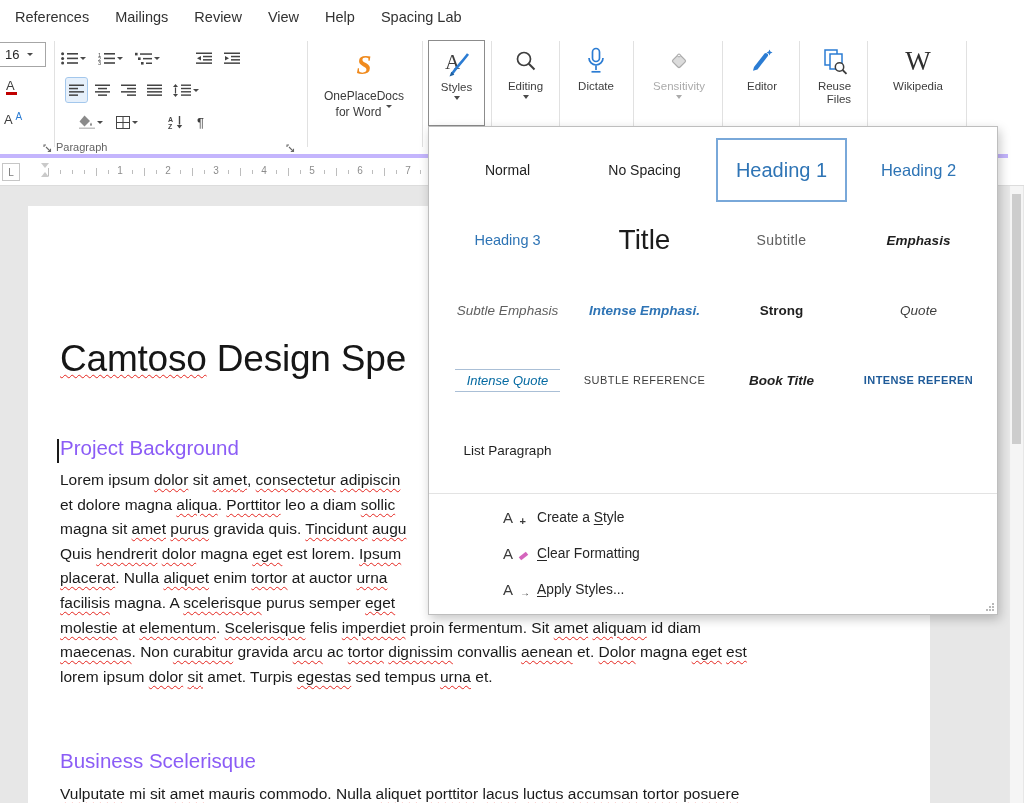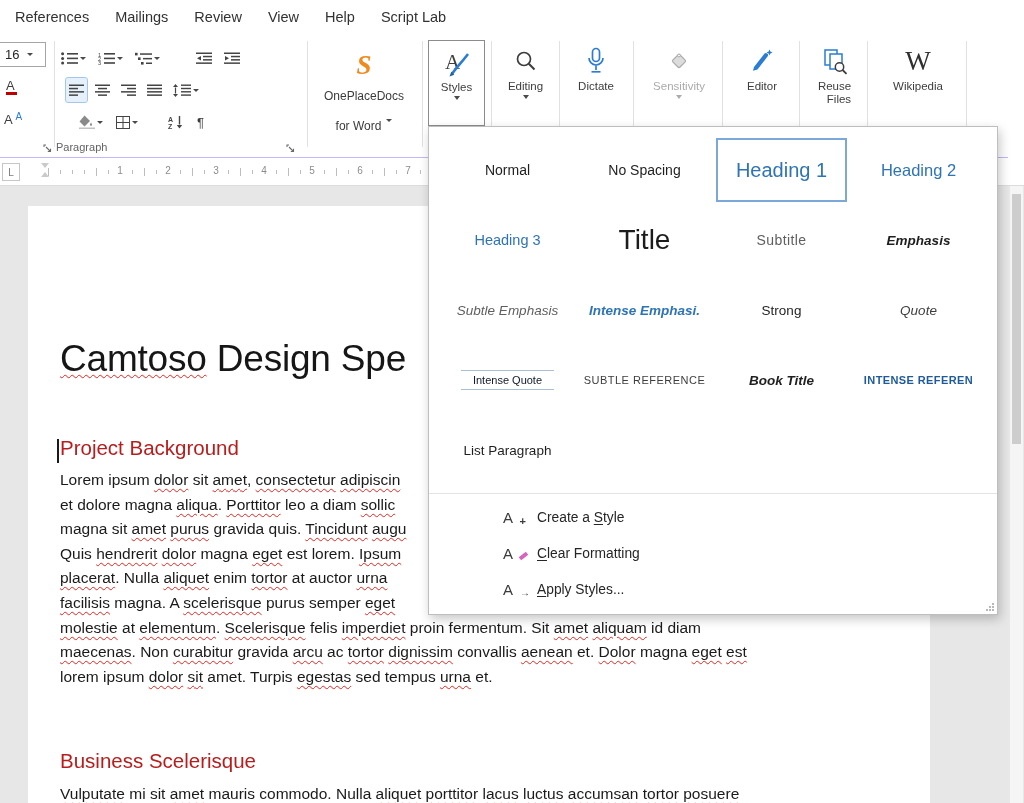--- a/index.html
+++ b/index.html
@@ -5,21 +5,21 @@
   * { box-sizing: border-box; margin: 0; padding: 0; }
   html,body { width:1024px; height:803px; overflow:hidden; }
   body { font-family:"Liberation Sans", sans-serif; background:#fff; position:relative; cursor:default; color:#262626; }
   button { font-family:inherit; background:none; border:none; cursor:pointer; color:inherit; }
 
   
   .menubar { position:absolute; left:0; top:0; right:0; height:33px; display:flex; align-items:center; padding-left:2px; font-size:14.5px; color:#323232; background:#fff; }
   .menubar .tab { padding:0 13px; height:33px; display:flex; align-items:center; cursor:pointer; }
 
   
-  .ribbon { position:absolute; top:33px; left:0; right:16px; height:125px; background:#fff; border-bottom:1px solid #c4b5fd; z-index:5; }
+  .ribbon { position:absolute; top:33px; left:0; right:16px; height:125px; background:#fff; border-bottom:4px solid #c4b5fd; z-index:5; }
   .vsep { position:absolute; top:8px; height:106px; width:1px; background:#e1e1e1; }
   .chev { width:0; height:0; border-left:3.5px solid transparent; border-right:3.5px solid transparent; border-top:4px solid #4a4a4a; display:inline-block; }
   .chev.sm { border-left-width:3px; border-right-width:3px; border-top-width:3.5px; }
 
   .fontsize { position:absolute; left:-8px; top:9px; width:54px; height:25px; border:1px solid #a6a6a6; background:#fff; display:flex; align-items:center; font-size:13px; padding-left:12px; gap:8px; }
 
   .pfa { position:absolute; font-size:13px; color:#3d3d3d; }
   .pfa .bar { display:block; width:11px; height:3px; background:#c00000; margin-top:-1px; }
   .pfa.effects b { font-size:10px; vertical-align:4px; color:#2b7cd3; font-weight:normal; }
 
@@ -27,21 +27,21 @@
   .rbtn { display:flex; align-items:center; justify-content:center; gap:2px; height:24px; padding:0 3px; border-radius:2px; }
   .rbtn.on { background:#e6f0fb; outline:1px solid #a3c7ec; }
   .sp-gap { width:18px; }
   .pilcrow { font-size:13px; color:#3d3d3d; }
   .grplabel { position:absolute; left:56px; top:108px; width:234px; text-align:left; font-size:11px; color:#636363; }
   .launcher { position:absolute; top:108px; width:14px; height:14px; display:flex; align-items:center; justify-content:center; }
 
   .oneplace { position:absolute; left:312px; top:7px; width:104px; height:104px; display:flex; flex-direction:column; align-items:center; padding-top:10px; font-size:12px; color:#3b3b3b; cursor:pointer; }
   .op-icon { font-family:"Liberation Serif", serif; font-style:italic; font-weight:bold; font-size:27px; color:#f08a1d; line-height:30px; }
   .oneplace .l1 { margin-top:9px; }
-  .oneplace .l2 { display:flex; align-items:flex-start; gap:5px; margin-top:16px; }
+  .oneplace .l2 { display:flex; align-items:flex-start; gap:5px; margin-top:2px; }
 
   .bigbtn { position:absolute; top:7px; height:86px; display:flex; flex-direction:column; align-items:center; padding-top:5px; gap:3px; font-size:11.5px; color:#3d3d3d; }
   .bigbtn .iconslot { height:32px; display:flex; align-items:center; justify-content:center; }
   .bigbtn.dis { color:#ababab; }
   .bigbtn.dis .chev { border-top-color:#ababab; }
   .styles-btn { left:428px; width:57px; border:1px solid #8c8c8c; background:#fff; }
   .lbl2 { line-height:1.15; text-align:right; }
   .wiki-glyph { font-family:"Liberation Serif", serif; font-size:27px; color:#2f2f2f; line-height:30px; }
 
   
@@ -53,21 +53,21 @@
   .rtick.tall { top:5px; height:8px; }
   .ind { position:absolute; width:0; height:0; border-left:4px solid transparent; border-right:4px solid transparent; }
   .ind.top { left:-4px; top:0; border-top:5px solid #cacaca; }
   .ind.bot { left:-4px; top:9px; border-bottom:5px solid #cacaca; }
 
   
   .docarea { position:absolute; top:186px; left:0; right:0; bottom:0; background:#e7e7e7; }
   .page { position:absolute; left:28px; top:20px; width:902px; height:660px; background:#fff; }
   .doctitle { position:absolute; left:32px; top:132px; font-size:37px; color:#161616; letter-spacing:-0.2px; white-space:nowrap; }
   .caret { position:absolute; left:29px; top:233px; width:1.5px; height:24px; background:#1a1a1a; }
-  .dochead { position:absolute; left:32px; font-size:20.5px; font-weight:400; color:#b91c1c; white-space:nowrap; }
+  .dochead { position:absolute; left:32px; font-size:20.5px; font-weight:400; color:#8b5cf6; white-space:nowrap; }
   .body { position:absolute; left:32px; width:790px; font-size:15.5px; line-height:24.6px; color:#1a1a1a; }
   .body .line { white-space:nowrap; }
   .sp { text-decoration-line:underline; text-decoration-style:wavy; text-decoration-color:#e5261f; text-decoration-thickness:1.2px; text-underline-offset:3px; }
   .scrollbar { position:absolute; right:1px; top:0; bottom:0; width:14px; background:#f5f5f5; border-left:1px solid #e8e8e8; }
   .scrollbar .thumb { position:absolute; left:2px; right:2px; top:8px; height:250px; background:#cdcdcd; }
 
   
   .styles-panel { position:absolute; left:428px; top:126px; width:570px; height:489px; background:#fff; border:1px solid #bebebe; box-shadow:2px 4px 10px rgba(0,0,0,0.22); z-index:30; }
   .gallery { position:absolute; left:10px; top:8px; width:548px; display:grid; grid-template-columns:repeat(4,137px); grid-auto-rows:70px; }
   .gcell { display:flex; align-items:center; justify-content:center; overflow:hidden; white-space:nowrap; cursor:pointer; padding:0 5px; }
@@ -75,23 +75,23 @@
   .st-normal, .st-nospacing { font-size:14px; color:#1f1f1f; }
   .st-h1 { font-size:20px; color:#2E74B5; }
   .st-h2 { font-size:16.5px; color:#2E74B5; }
   .st-h3 { font-size:14.5px; color:#2E74B5; }
   .st-h4 { font-size:14px; color:#2E74B5; font-style:italic; }
   .st-title { font-size:28px; color:#1c1c1c; }
   .st-subtitle { font-size:14px; color:#5f5f5f; letter-spacing:0.4px; }
   .st-subtle-em { font-size:13.5px; color:#5f5f5f; font-style:italic; }
   .st-em { font-size:13.5px; color:#1f1f1f; font-style:italic; font-weight:bold; }
   .st-intense-em { font-size:13.5px; color:#2E74B5; font-style:italic; font-weight:600; }
-  .st-strong { font-size:13.5px; color:#1f1f1f; font-weight:normal; }
+  .st-strong { font-size:13.5px; color:#1f1f1f; font-weight:bold; }
   .st-quote { font-size:13.5px; color:#3d3d3d; font-style:italic; }
-  .st-intense-quote { font-size:11px; color:#0f172a; border-top:1px solid #aabfd6; border-bottom:1px solid #aabfd6; padding:3px 12px; }
+  .st-intense-quote { font-size:13px; color:#0369a1; font-style:italic; border-top:1px solid #aabfd6; border-bottom:1px solid #aabfd6; padding:3px 12px; }
   .st-subtle-ref { font-size:11px; color:#3d3d3d; text-transform:uppercase; letter-spacing:0.5px;text-align:center; }
   .st-intense-ref { font-size:11px; color:#1f5b99; text-transform:uppercase; font-weight:bold; letter-spacing:0.4px; }
   .st-book { font-size:13.5px; color:#1f1f1f; font-weight:bold; font-style:italic; }
   .st-listpara { font-size:13.5px; color:#1f1f1f; }
 
   .pmenu { position:absolute; left:0; right:0; top:366px; border-top:1px solid #e3e3e3; padding-top:5px; }
   .pmenu-item { display:flex; align-items:center; gap:14px; height:36px; padding-left:74px; font-size:13.8px; color:#262626; cursor:pointer; }
   .pmenu-item u { text-underline-offset:2px; }
   .micon { position:relative; width:20px; font-size:15px; color:#3b3b3b; flex:none; }
   .micon .affix { position:absolute; font-size:11px; right:-3px; bottom:-1px; color:#3b3b3b; font-weight:600; font-style:normal; }
@@ -103,21 +103,21 @@
 <body>
 
 <div>
 
   <nav class="menubar">
       <span class="tab">References</span>
       <span class="tab">Mailings</span>
       <span class="tab">Review</span>
       <span class="tab">View</span>
       <span class="tab">Help</span>
-      <span class="tab">Script Lab</span>
+      <span class="tab">Spacing Lab</span>
     </nav>
 
   <section class="ribbon">
     <div class="vsep" style="left:54px"></div>
     <div class="vsep" style="left:307px"></div>
     <div class="vsep" style="left:422px"></div>
     <div class="vsep" style="left:491px"></div>
     <div class="vsep" style="left:559px"></div>
     <div class="vsep" style="left:633px"></div>
     <div class="vsep" style="left:722px"></div>

